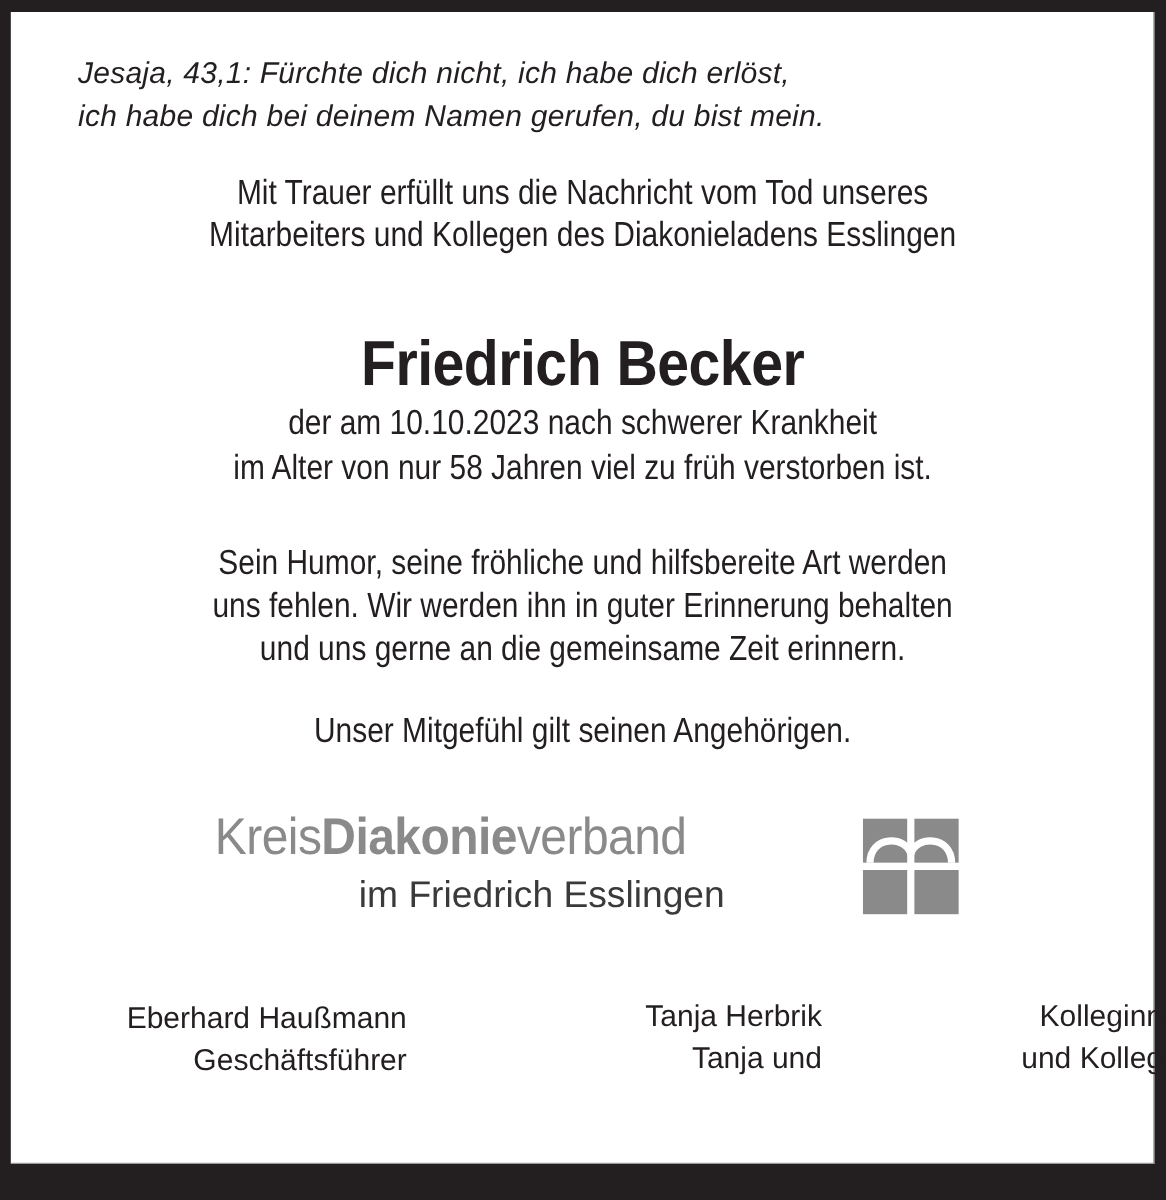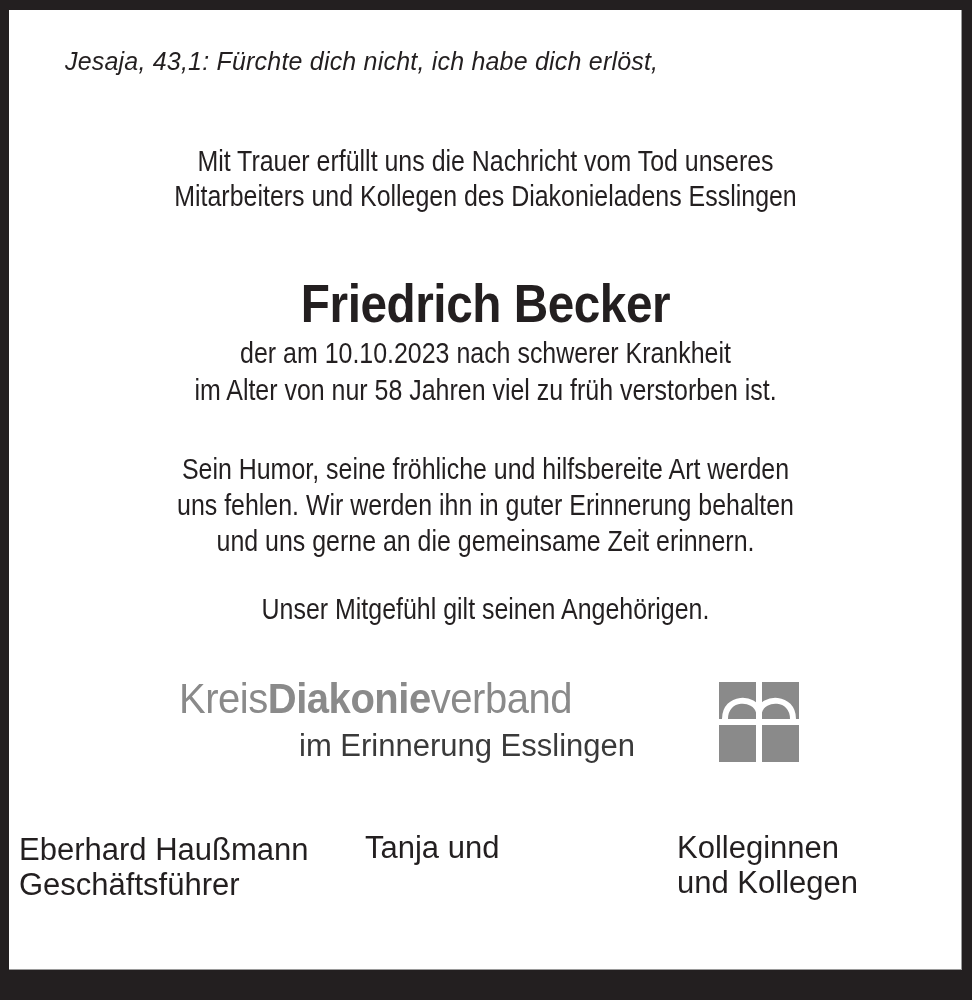--- a/index.html
+++ b/index.html
@@ -8,62 +8,64 @@
   .txt { position:absolute; color:#231f20; font-family:"Liberation Sans", sans-serif; white-space:nowrap; }
   .quote { left:56px; font-style:italic; font-size:25px; letter-spacing:0.2px; }
   .center { left:0; width:953px; text-align:center; }
   .cond { font-size:29px; transform:scaleX(0.86); transform-origin:center; letter-spacing:0px; }
   .name { font-weight:bold; font-size:53px; transform:scaleX(0.9); transform-origin:center; letter-spacing:-0.5px; }
   .logo { position:absolute; left:170px; top:664px; width:620px; height:100px; }
   .logo-line1 { position:absolute; left:0; top:0; font-family:"Liberation Sans", sans-serif; font-size:43px; color:#8a8a8a; white-space:nowrap; transform:scaleX(0.93); transform-origin:left; letter-spacing:-0.5px; }
   .logo-line1 b { font-weight:bold; }
   .logo-line2 { position:absolute; left:120px; top:54px; font-family:"Liberation Sans", sans-serif; font-size:31px; color:#3a3a3a; white-space:nowrap; }
   .logo-mark { position:absolute; left:540px; top:8px; width:80px; height:80px; }
-  .sig { font-size:31px; text-align:left; width:320px; line-height:35px; }
+  .sig { font-size:25px; text-align:right; width:320px; line-height:35px; }
 </style>
 </head>
 <body>
 
 <div class="page">
 
   <div class="txt quote" style="top:37px;">Jesaja, 43,1: Fürchte dich nicht, ich habe dich erlöst,</div>
+  <div class="txt quote" style="top:73px;">ich habe dich bei deinem Namen gerufen, du bist mein.</div>
 
   <div class="txt center cond" style="top:135px;">Mit Trauer erfüllt uns die Nachricht vom Tod unseres</div>
   <div class="txt center cond" style="top:170px;">Mitarbeiters und Kollegen des Diakonieladens Esslingen</div>
 
   <div class="txt center name" style="top:263px;">Friedrich Becker</div>
 
   <div class="txt center cond" style="top:327px;">der am 10.10.2023 nach schwerer Krankheit</div>
   <div class="txt center cond" style="top:364px;">im Alter von nur 58 Jahren viel zu früh verstorben ist.</div>
 
   <div class="txt center cond" style="top:443px;">Sein Humor, seine fröhliche und hilfsbereite Art werden</div>
   <div class="txt center cond" style="top:479px;">uns fehlen. Wir werden ihn in guter Erinnerung behalten</div>
   <div class="txt center cond" style="top:515px;">und uns gerne an die gemeinsame Zeit erinnern.</div>
 
   <div class="txt center cond" style="top:583px;">Unser Mitgefühl gilt seinen Angehörigen.</div>
 
   <div class="logo">
     <div class="logo-line1"><span>Kreis</span><b>Diakonie</b><span>verband</span></div>
-    <div class="logo-line2">im Erinnerung Esslingen</div>
+    <div class="logo-line2">im Friedrich Esslingen</div>
     <svg class="logo-mark" viewBox="0 0 80 80">
       <rect x="0" y="0" width="37" height="37" fill="#8a8a8a"></rect>
       <rect x="43" y="0" width="37" height="37" fill="#8a8a8a"></rect>
       <rect x="0" y="43" width="37" height="37" fill="#8a8a8a"></rect>
       <rect x="43" y="43" width="37" height="37" fill="#8a8a8a"></rect>
       <path d="M6 37 C6 14, 36 14, 40 30 C44 14, 74 14, 74 37" fill="none" stroke="#ffffff" stroke-width="6"></path>
       <rect x="0" y="37" width="80" height="6" fill="#ffffff"></rect>
     </svg>
   </div>
 
   <div class="txt sig" style="left:10px; top:822px;">
     <div>Eberhard Haußmann</div>
     <div>Geschäftsführer</div>
   </div>
 
   <div class="txt sig" style="left:356px; top:820px;">
+    <div>Tanja Herbrik</div>
     <div>Tanja und</div>
   </div>
 
   <div class="txt sig" style="left:668px; top:820px;">
     <div>Kolleginnen</div>
     <div>und Kollegen</div>
   </div>
 
 </div>
 

